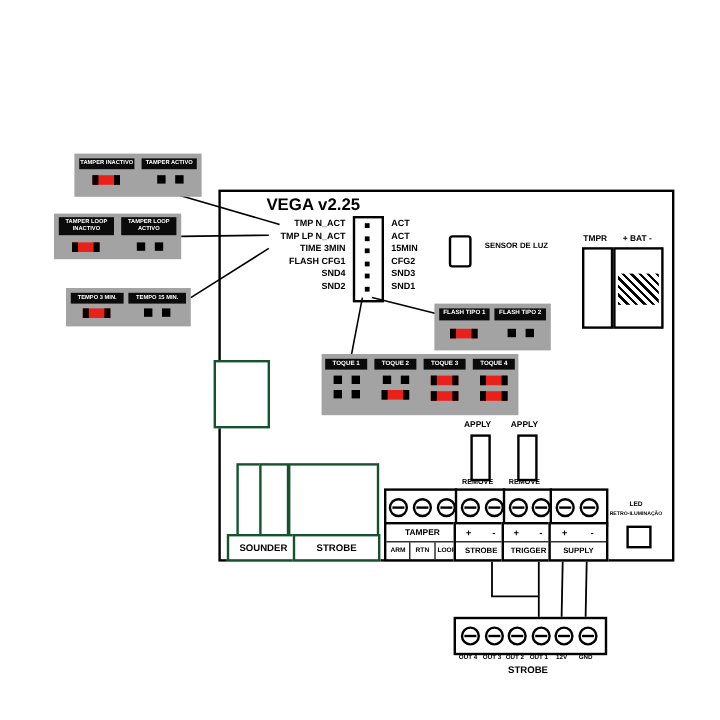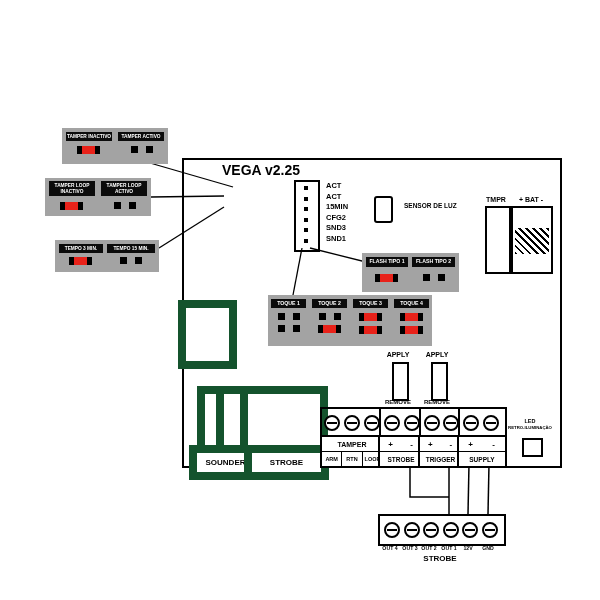--- a/index.html
+++ b/index.html
@@ -4,21 +4,21 @@
 <style>
   :root{
     --jumper-red:#e8221a;
     --panel-gray:#a3a3a3;
     --badge-bg:#0b0b0b;
   }
   html,body{margin:0;padding:0;background:#fff;}
   .canvas{position:relative;width:600px;height:600px;background:#fff;overflow:hidden;
           font-family:"Liberation Sans",sans-serif;color:#000;}
   .abs{position:absolute;}
-  .outline{border:8px solid #14532d;background:#fff;}
+  .outline{border:2px solid #14532d;background:#fff;}
   .noline{border:2px solid #000;}
   .graybox{background:var(--panel-gray);}
   .badge{position:absolute;background:var(--badge-bg);color:#fff;font-weight:bold;
          display:flex;align-items:center;justify-content:center;text-align:center;line-height:1.15;}
   .fs48{font-size:4.8px;}
   .fs52{font-size:5.2px;}
   .fs55{font-size:5.5px;}
   .fs60{font-size:6px;}
   .fs65{font-size:6.5px;}
   .fs70{font-size:7px;}
@@ -94,20 +94,28 @@
   <div class="abs graybox" style="left:55px;top:240px;width:104px;height:32px;">
     <div class="badge fs48 nowrap" style="left:4px;top:4px;width:44px;height:9px;">TEMPO 3 MIN.</div>
     <div class="badge fs48 nowrap" style="left:52px;top:4px;width:48px;height:9px;">TEMPO 15 MIN.</div>
     <div class="abs jumper-h" style="left:14px;top:17px;"></div>
     <div class="abs pin-pair" style="left:65px;top:17px;">
         <i class="pin"></i>
         <i class="pin"></i>
       </div>
   </div>
 
+  <div class="abs pinrow" style="left:200px;top:181px;width:88px;text-align:right;">
+    <div>TMP N_ACT</div>
+    <div>TMP LP N_ACT</div>
+    <div>TIME 3MIN</div>
+    <div>FLASH CFG1</div>
+    <div>SND4</div>
+    <div>SND2</div>
+  </div>
 
   <div class="abs noline" style="left:294px;top:180px;width:22px;height:68px;">
     <div class="hdr-pin" style="top:4px;"></div>
     <div class="hdr-pin" style="top:15px;"></div>
     <div class="hdr-pin" style="top:25px;"></div>
     <div class="hdr-pin" style="top:36px;"></div>
     <div class="hdr-pin" style="top:46px;"></div>
     <div class="hdr-pin" style="top:57px;"></div>
   </div>
 

